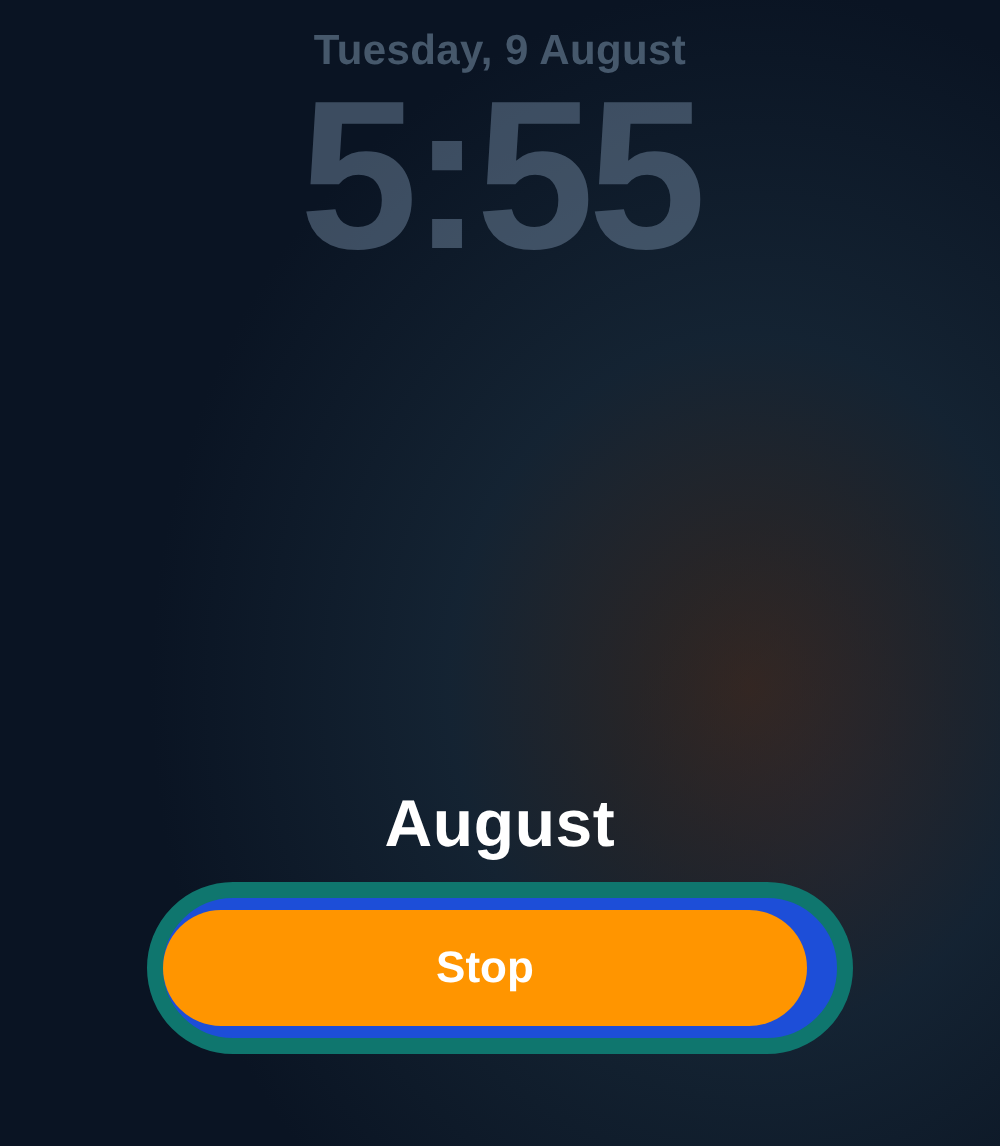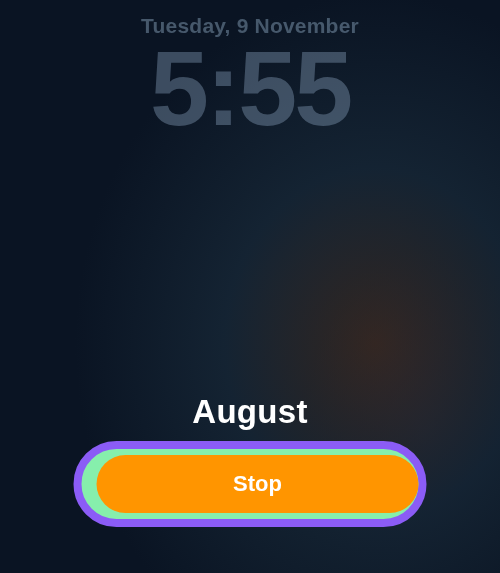--- a/index.html
+++ b/index.html
@@ -49,46 +49,46 @@
       font-weight: 600;
       letter-spacing: 0.3px;
     }
     .stop-highlight {
       position: absolute;
       top: 441px;
       left: 50%;
       transform: translateX(-50%);
       width: 353px;
       height: 86px;
-      border: 8px solid #8b5cf6;
+      border: 8px solid #0f766e;
       border-radius: 46px;
-      background: #86efac;
+      background: #1d4ed8;
       display: flex;
       align-items: center;
-      justify-content: flex-end;
+      justify-content: flex-start;
     }
     .stop-button {
       width: 322px;
       height: 58px;
       background: #ff9500;
       border: none;
       border-radius: 30px;
       color: #ffffff;
       font-size: 22px;
       font-weight: 600;
       font-family: inherit;
       cursor: pointer;
       display: flex;
       align-items: center;
       justify-content: center;
     }
   </style>
 </head>
 <body>
 
-<div class="date-text">Tuesday, 9 November</div>
+<div class="date-text">Tuesday, 9 August</div>
 <div class="time-text">5:55</div>
 
 <div class="alarm-label">August</div>
 
 <div class="stop-highlight">
   <button class="stop-button">Stop</button>
 </div>
 
 </body></html>

